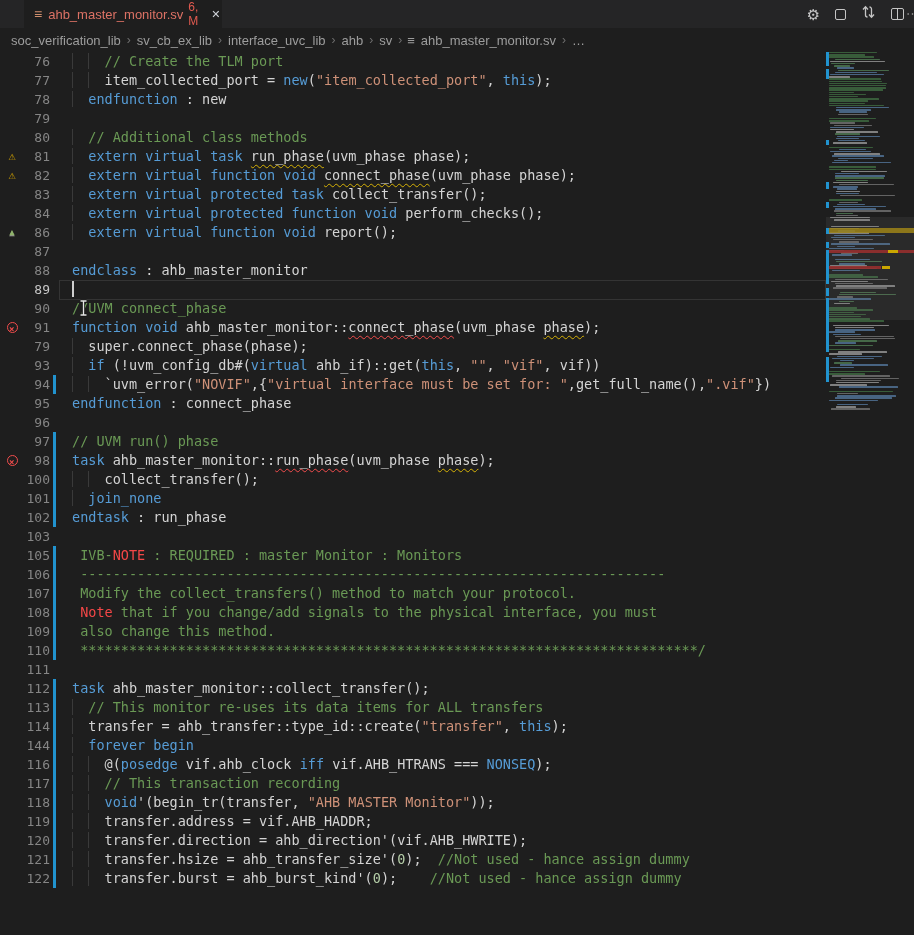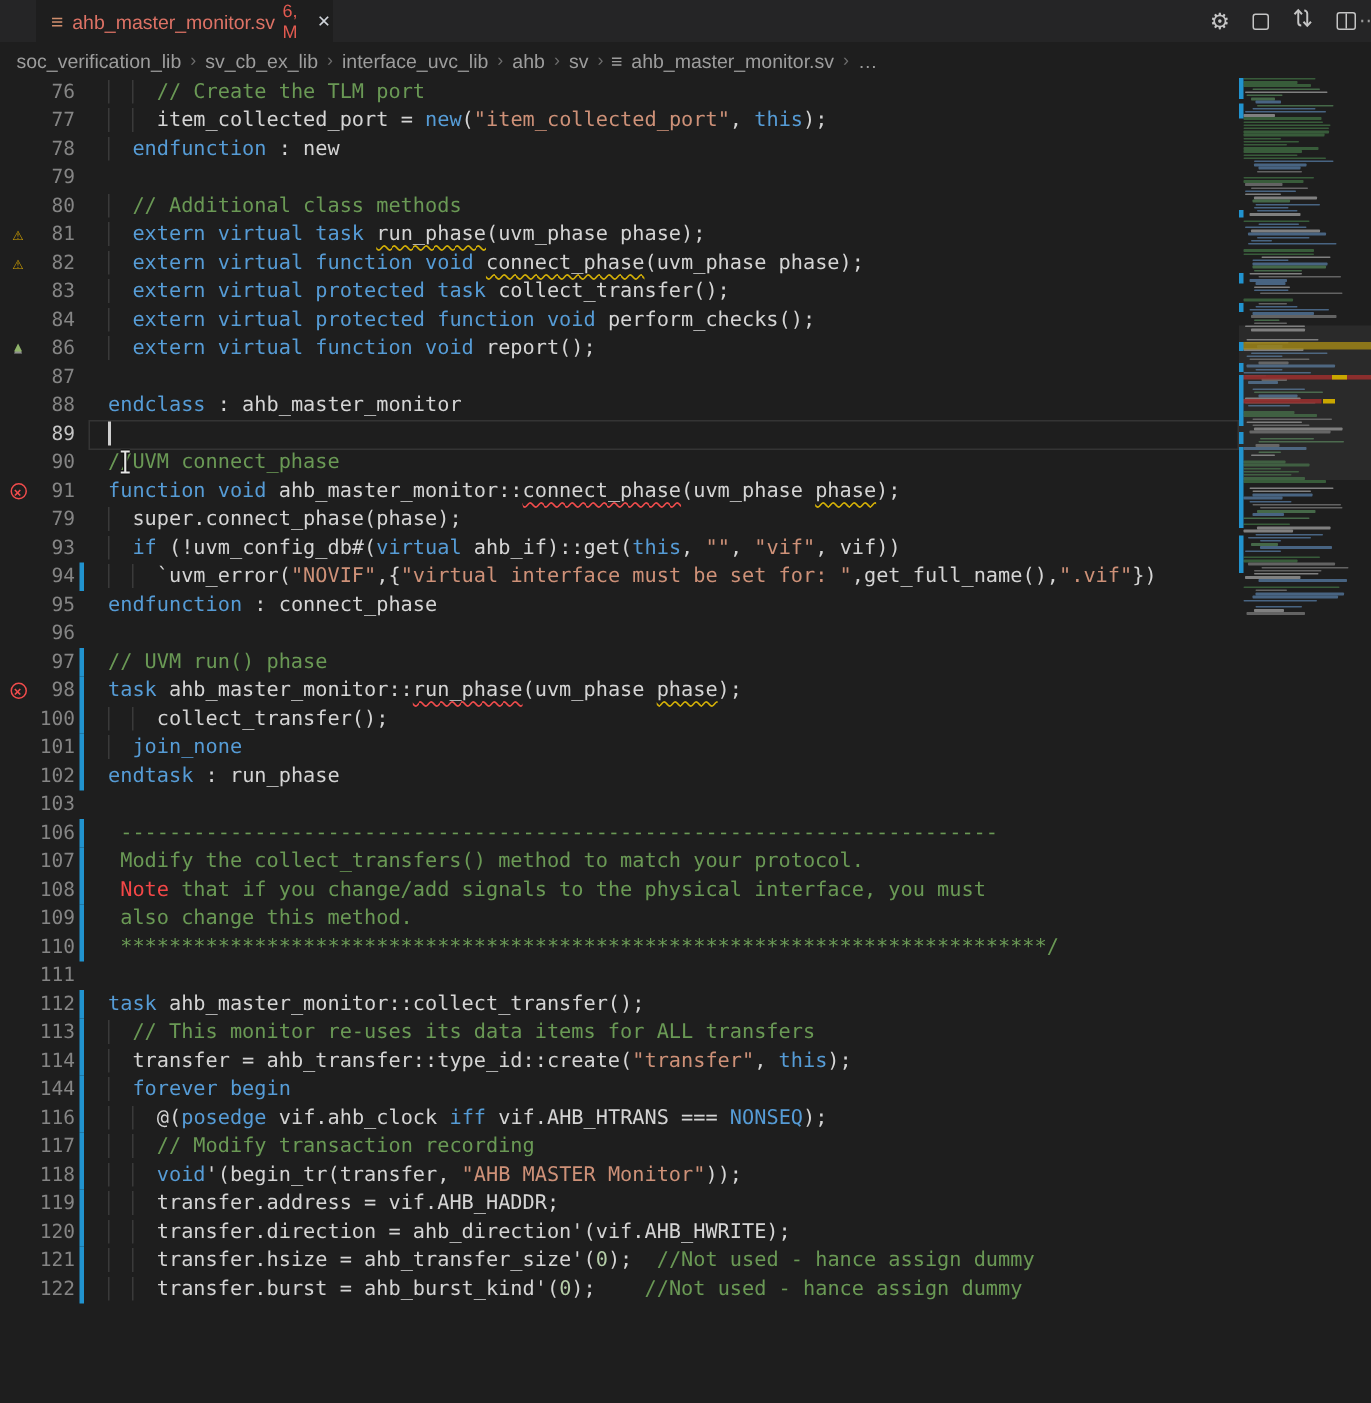--- a/index.html
+++ b/index.html
@@ -304,20 +304,29 @@
       </div>
       <div class="line">
         <div class="glyph"></div>
         <div class="num">103</div>
         <div class="barcol"></div>
         <div class="fold"></div>
         <span class="code"></span>
       </div>
       <div class="line">
         <div class="glyph"></div>
+        <div class="num">105</div>
+        <div class="barcol">
+          <div class="bar"></div>
+        </div>
+        <div class="fold"></div>
+        <span class="code"><span class="tok c"> IVB-</span><span class="tok r">NOTE</span><span class="tok c"> : REQUIRED : master Monitor : Monitors</span></span>
+      </div>
+      <div class="line">
+        <div class="glyph"></div>
         <div class="num">106</div>
         <div class="barcol">
           <div class="bar"></div>
         </div>
         <div class="fold"></div>
         <span class="code"><span class="tok c"> ------------------------------------------------------------------------</span></span>
       </div>
       <div class="line">
         <div class="glyph"></div>
         <div class="num">107</div>
@@ -406,21 +415,21 @@
         <div class="fold"></div>
         <span class="code"><span class="ig">  </span><span class="ig">  </span><span class="tok d">@(</span><span class="tok k">posedge</span><span class="tok d"> vif.ahb_clock </span><span class="tok k">iff</span><span class="tok d"> vif.AHB_HTRANS === </span><span class="tok k">NONSEQ</span><span class="tok d">);</span></span>
       </div>
       <div class="line">
         <div class="glyph"></div>
         <div class="num">117</div>
         <div class="barcol">
           <div class="bar"></div>
         </div>
         <div class="fold"></div>
-        <span class="code"><span class="ig">  </span><span class="ig">  </span><span class="tok c">// Modify transaction recording</span></span>
+        <span class="code"><span class="ig">  </span><span class="ig">  </span><span class="tok c">// This transaction recording</span></span>
       </div>
       <div class="line">
         <div class="glyph"></div>
         <div class="num">118</div>
         <div class="barcol">
           <div class="bar"></div>
         </div>
         <div class="fold"></div>
         <span class="code"><span class="ig">  </span><span class="ig">  </span><span class="tok k">void</span><span class="tok d">'(begin_tr(transfer, </span><span class="tok s">"AHB MASTER Monitor"</span><span class="tok d">));</span></span>
       </div>

